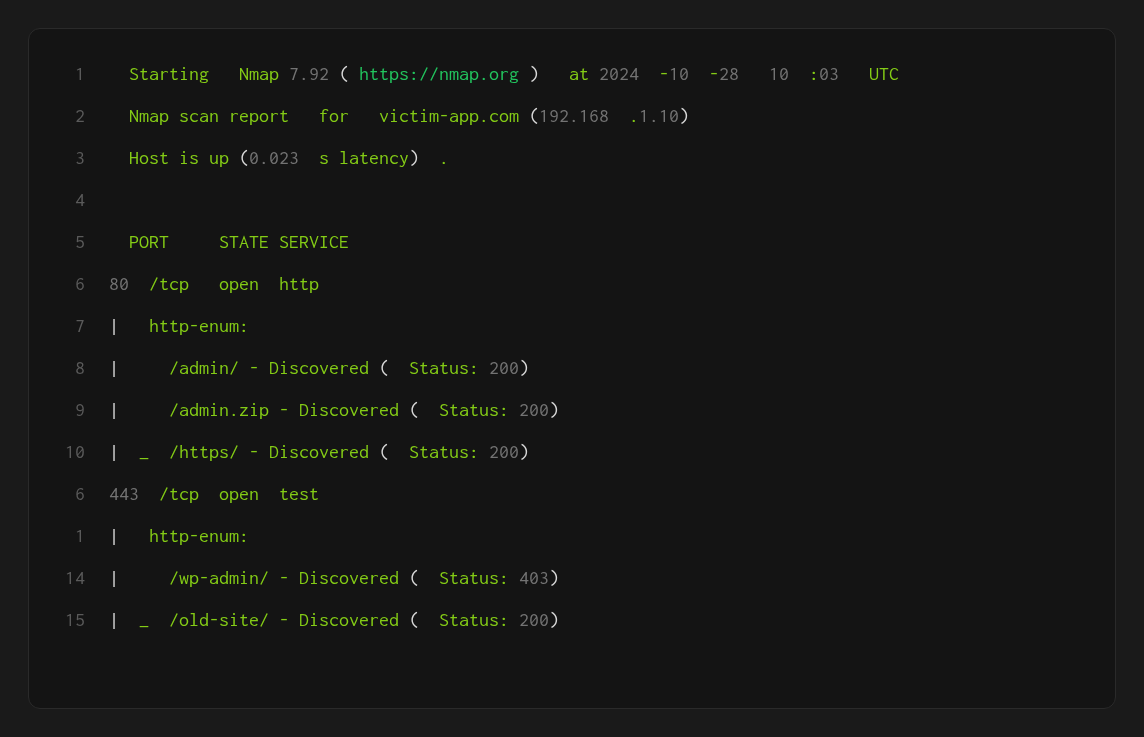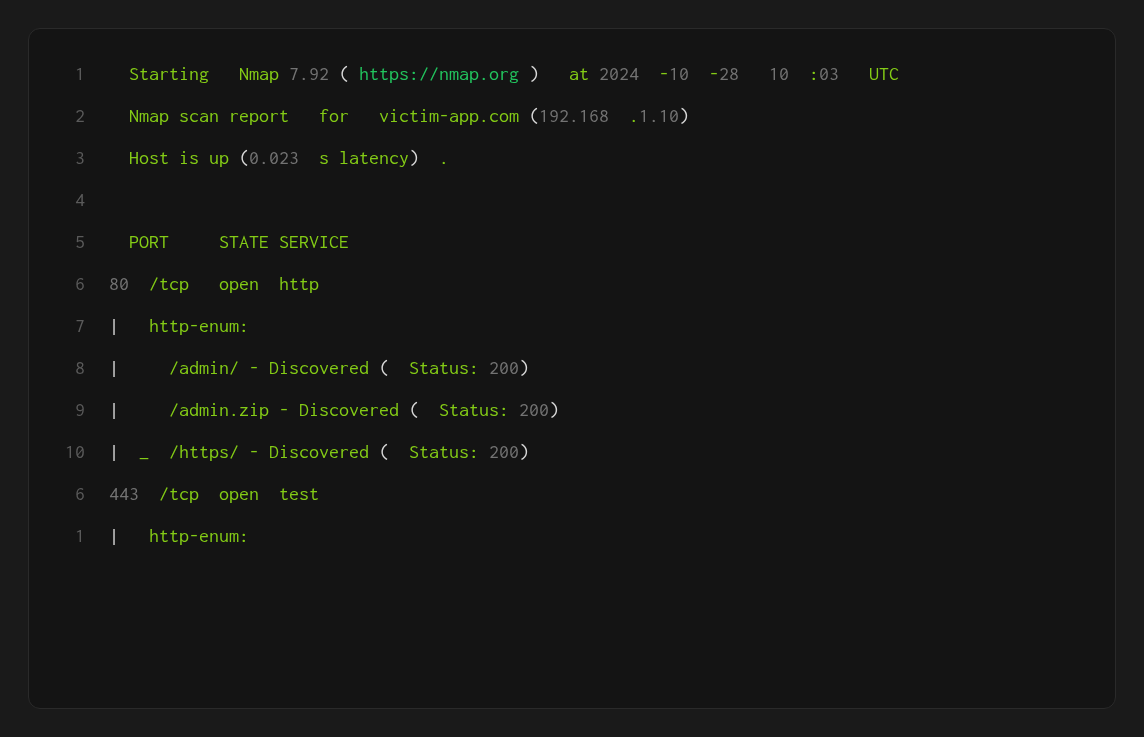--- a/index.html
+++ b/index.html
@@ -56,14 +56,16 @@
       <div class="line"><span class="lineno">3</span><span class="content"><span class="tok-cyan">Host is up </span><span class="tok-paren">(</span><span class="tok-green">0.023</span><span class="tok-cyan">s latency</span><span class="tok-paren">)</span><span class="tok-cyan">.</span></span></div>
       <div class="line"><span class="lineno">4</span><span class="content">&nbsp;</span></div>
       <div class="line"><span class="lineno">5</span><span class="content"><span class="tok-cyan">PORT     STATE SERVICE</span></span></div>
       <div class="line"><span class="lineno">6</span><span class="content"><span class="tok-green">80</span><span class="tok-cyan">/tcp   open  http</span></span></div>
       <div class="line"><span class="lineno">7</span><span class="content"><span class="tok-default">|</span><span class="tok-cyan"> http-enum:</span></span></div>
       <div class="line"><span class="lineno">8</span><span class="content"><span class="tok-default">|</span><span class="tok-cyan">   /admin/ - Discovered </span><span class="tok-paren">(</span><span class="tok-cyan">Status: </span><span class="tok-green">200</span><span class="tok-paren">)</span></span></div>
       <div class="line"><span class="lineno">9</span><span class="content"><span class="tok-default">|</span><span class="tok-cyan">   /admin.zip - Discovered </span><span class="tok-paren">(</span><span class="tok-cyan">Status: </span><span class="tok-green">200</span><span class="tok-paren">)</span></span></div>
       <div class="line"><span class="lineno">10</span><span class="content"><span class="tok-default">|</span><span class="tok-cyan">_  /https/ - Discovered </span><span class="tok-paren">(</span><span class="tok-cyan">Status: </span><span class="tok-green">200</span><span class="tok-paren">)</span></span></div>
       <div class="line"><span class="lineno">6</span><span class="content"><span class="tok-green">443</span><span class="tok-cyan">/tcp  open  test</span></span></div>
       <div class="line"><span class="lineno">1</span><span class="content"><span class="tok-default">|</span><span class="tok-cyan"> http-enum:</span></span></div>
+      <div class="line"><span class="lineno">14</span><span class="content"><span class="tok-default">|</span><span class="tok-cyan">   /wp-admin/ - Discovered </span><span class="tok-paren">(</span><span class="tok-cyan">Status: </span><span class="tok-green">403</span><span class="tok-paren">)</span></span></div>
+      <div class="line"><span class="lineno">15</span><span class="content"><span class="tok-default">|</span><span class="tok-cyan">_  /old-site/ - Discovered </span><span class="tok-paren">(</span><span class="tok-cyan">Status: </span><span class="tok-green">200</span><span class="tok-paren">)</span></span></div>
     </div>
 </div>
 
 </body></html>

